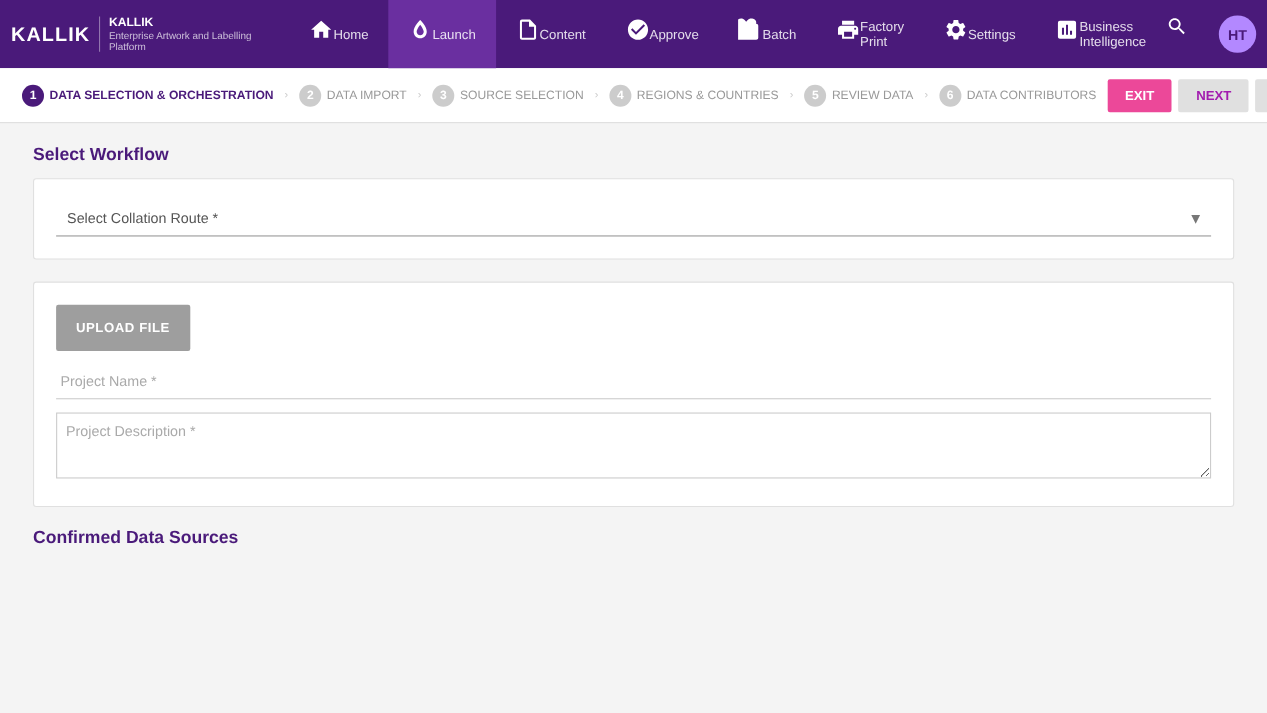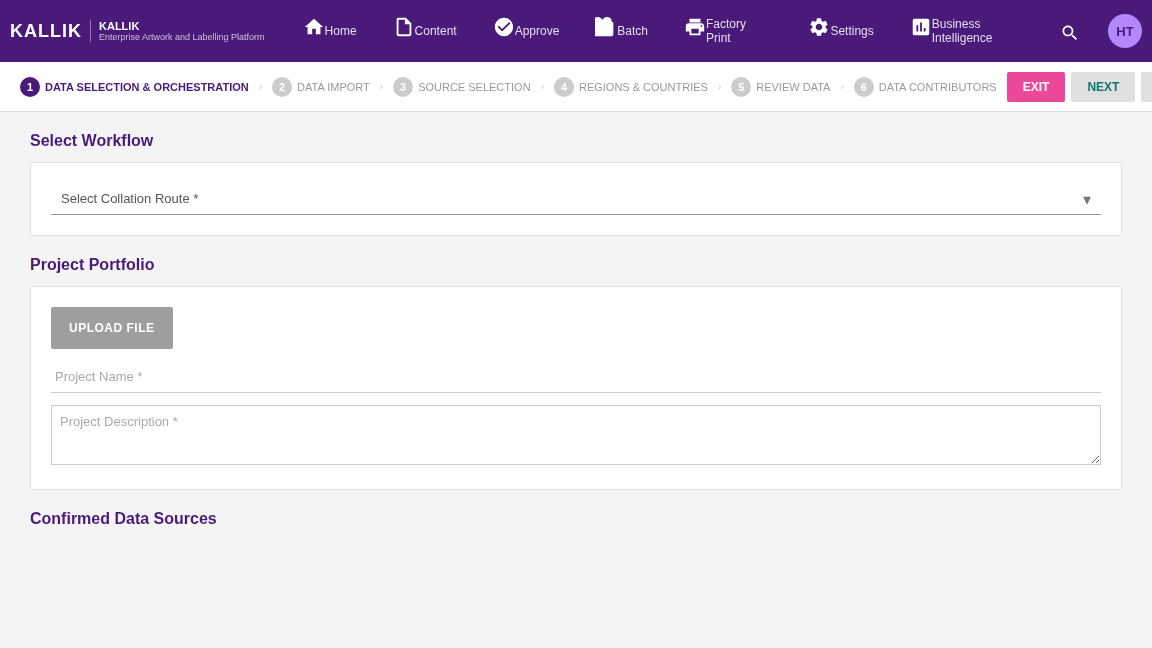--- a/index.html
+++ b/index.html
@@ -58,21 +58,21 @@
     }
     .nav-item.active {
       background: #6a2fa0;
     }
     .nav-item .nav-icon {
       font-size: 18px;
       margin-bottom: 2px;
     }
     .nav-right {
       display: flex;
-      align-items: flex-end;
+      align-items: flex-start;
       gap: 28px;
     }
     .search-icon-btn {
       color: #fff;
       font-size: 18px;
       cursor: pointer;
       background: none;
       border: none;
     }
     .avatar {
@@ -148,21 +148,21 @@
       border: none;
       cursor: pointer;
       border-radius: 2px;
     }
     .btn-exit {
       background: #ec4899;
       color: #fff;
     }
     .btn-next {
       background: #e0e0e0;
-      color: #0f766e;
+      color: #a21caf;
     }
     .btn-save {
       background: #e0e0e0;
       color: #555;
     }
 
     
     .main-content {
       padding: 20px 30px;
       overflow-y: auto;
@@ -276,20 +276,28 @@
 
     <a class="nav-item">
       <span class="nav-icon">
         <svg viewBox="0 0 24 24" xmlns="http://www.w3.org/2000/svg">
             <path d="M10 20v-6h4v6h5v-8h3L12 3 2 12h3v8z" fill="white"></path>
           </svg>
       </span>
       <span>Home</span>
     </a>
 
+    <a class="nav-item active">
+      <span class="nav-icon">
+        <svg viewBox="0 0 24 24" xmlns="http://www.w3.org/2000/svg">
+            <path d="M12 2.5c0 0-6.5 6-6.5 11.5 0 3.59 2.91 6.5 6.5 6.5s6.5-2.91 6.5-6.5C18.5 8.5 12 2.5 12 2.5zm0 15c-1.93 0-3.5-1.57-3.5-3.5 0-2.5 3.5-7 3.5-7s3.5 4.5 3.5 7c0 1.93-1.57 3.5-3.5 3.5z" fill="white"></path>
+          </svg>
+      </span>
+      <span>Launch</span>
+    </a>
 
     <a class="nav-item">
       <span class="nav-icon">
         <svg viewBox="0 0 24 24" xmlns="http://www.w3.org/2000/svg">
             <path d="M14 2H6c-1.1 0-2 .9-2 2v16c0 1.1.9 2 2 2h12c1.1 0 2-.9 2-2V8l-6-6zm4 18H6V4h7v5h5v11z" fill="white"></path>
           </svg>
       </span>
       <span>Content</span>
     </a>
 
@@ -393,21 +401,20 @@
 
   <h2 class="section-title">Select Workflow</h2>
   <div class="card">
     <div class="select-wrapper">
       <select class="select-field">
         <option value="">Select Collation Route *</option>
       </select>
     </div>
   </div>
 
-  <h2 class="section-title">Project Portfolio</h2>
   <div class="card">
     <button class="upload-btn">UPLOAD FILE</button>
     <input class="text-input" type="text" placeholder="Project Name *" style="">
     <textarea class="textarea-input" placeholder="Project Description *" style=""></textarea>
   </div>
 
   <h2 class="section-title">Confirmed Data Sources</h2>
 
 </div>
 

